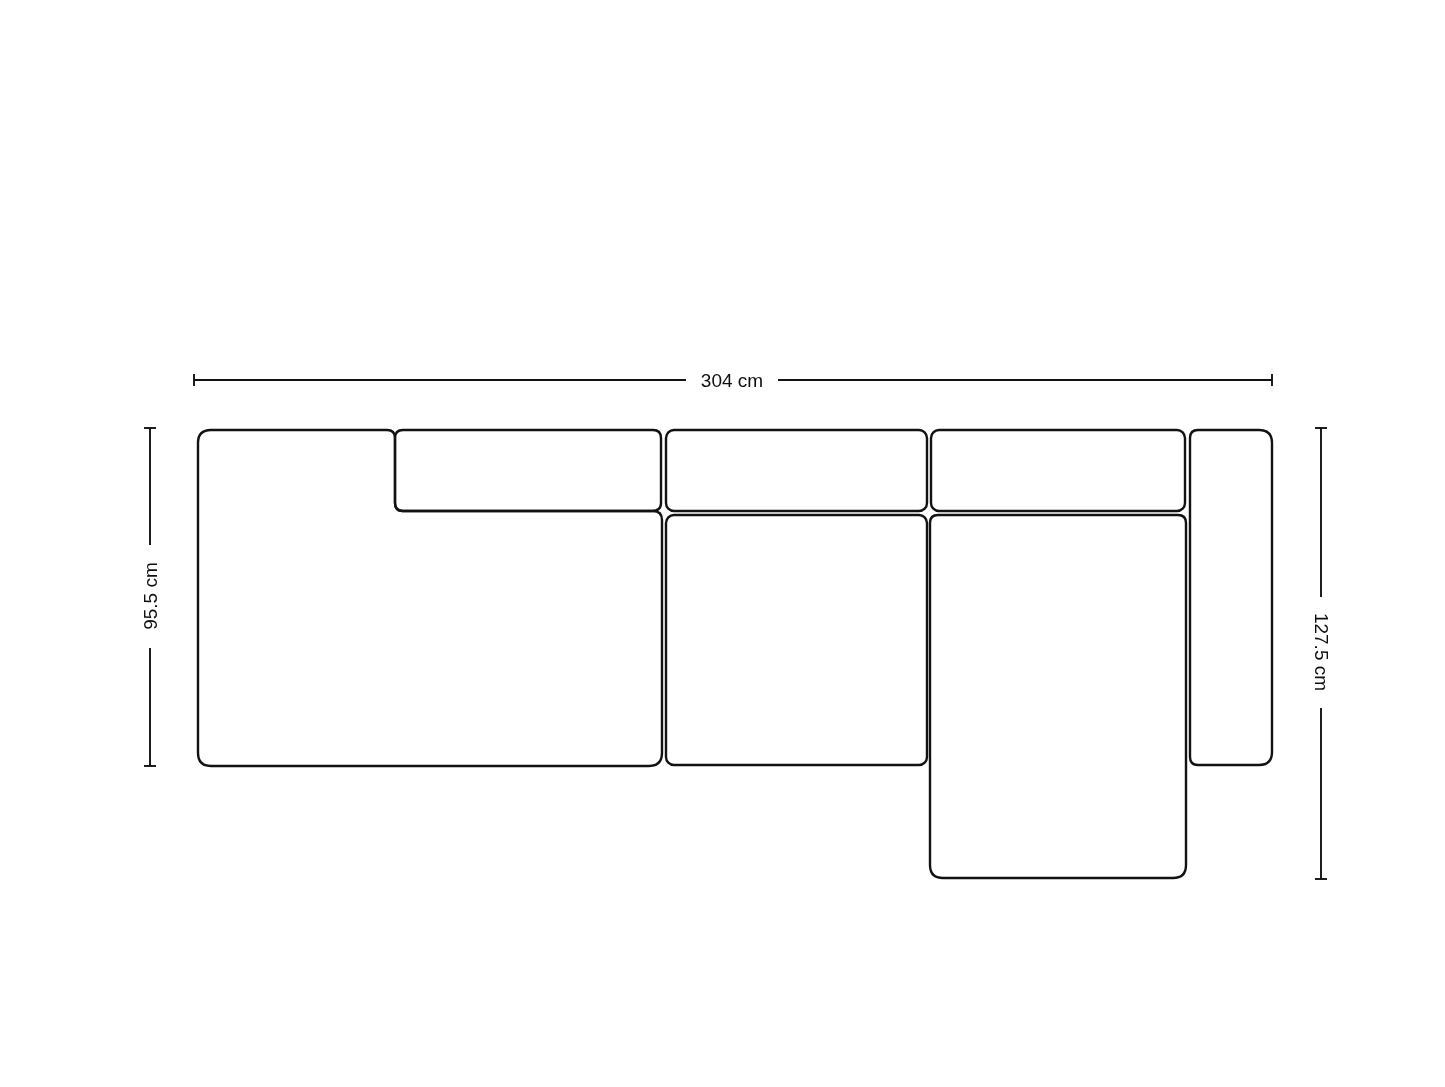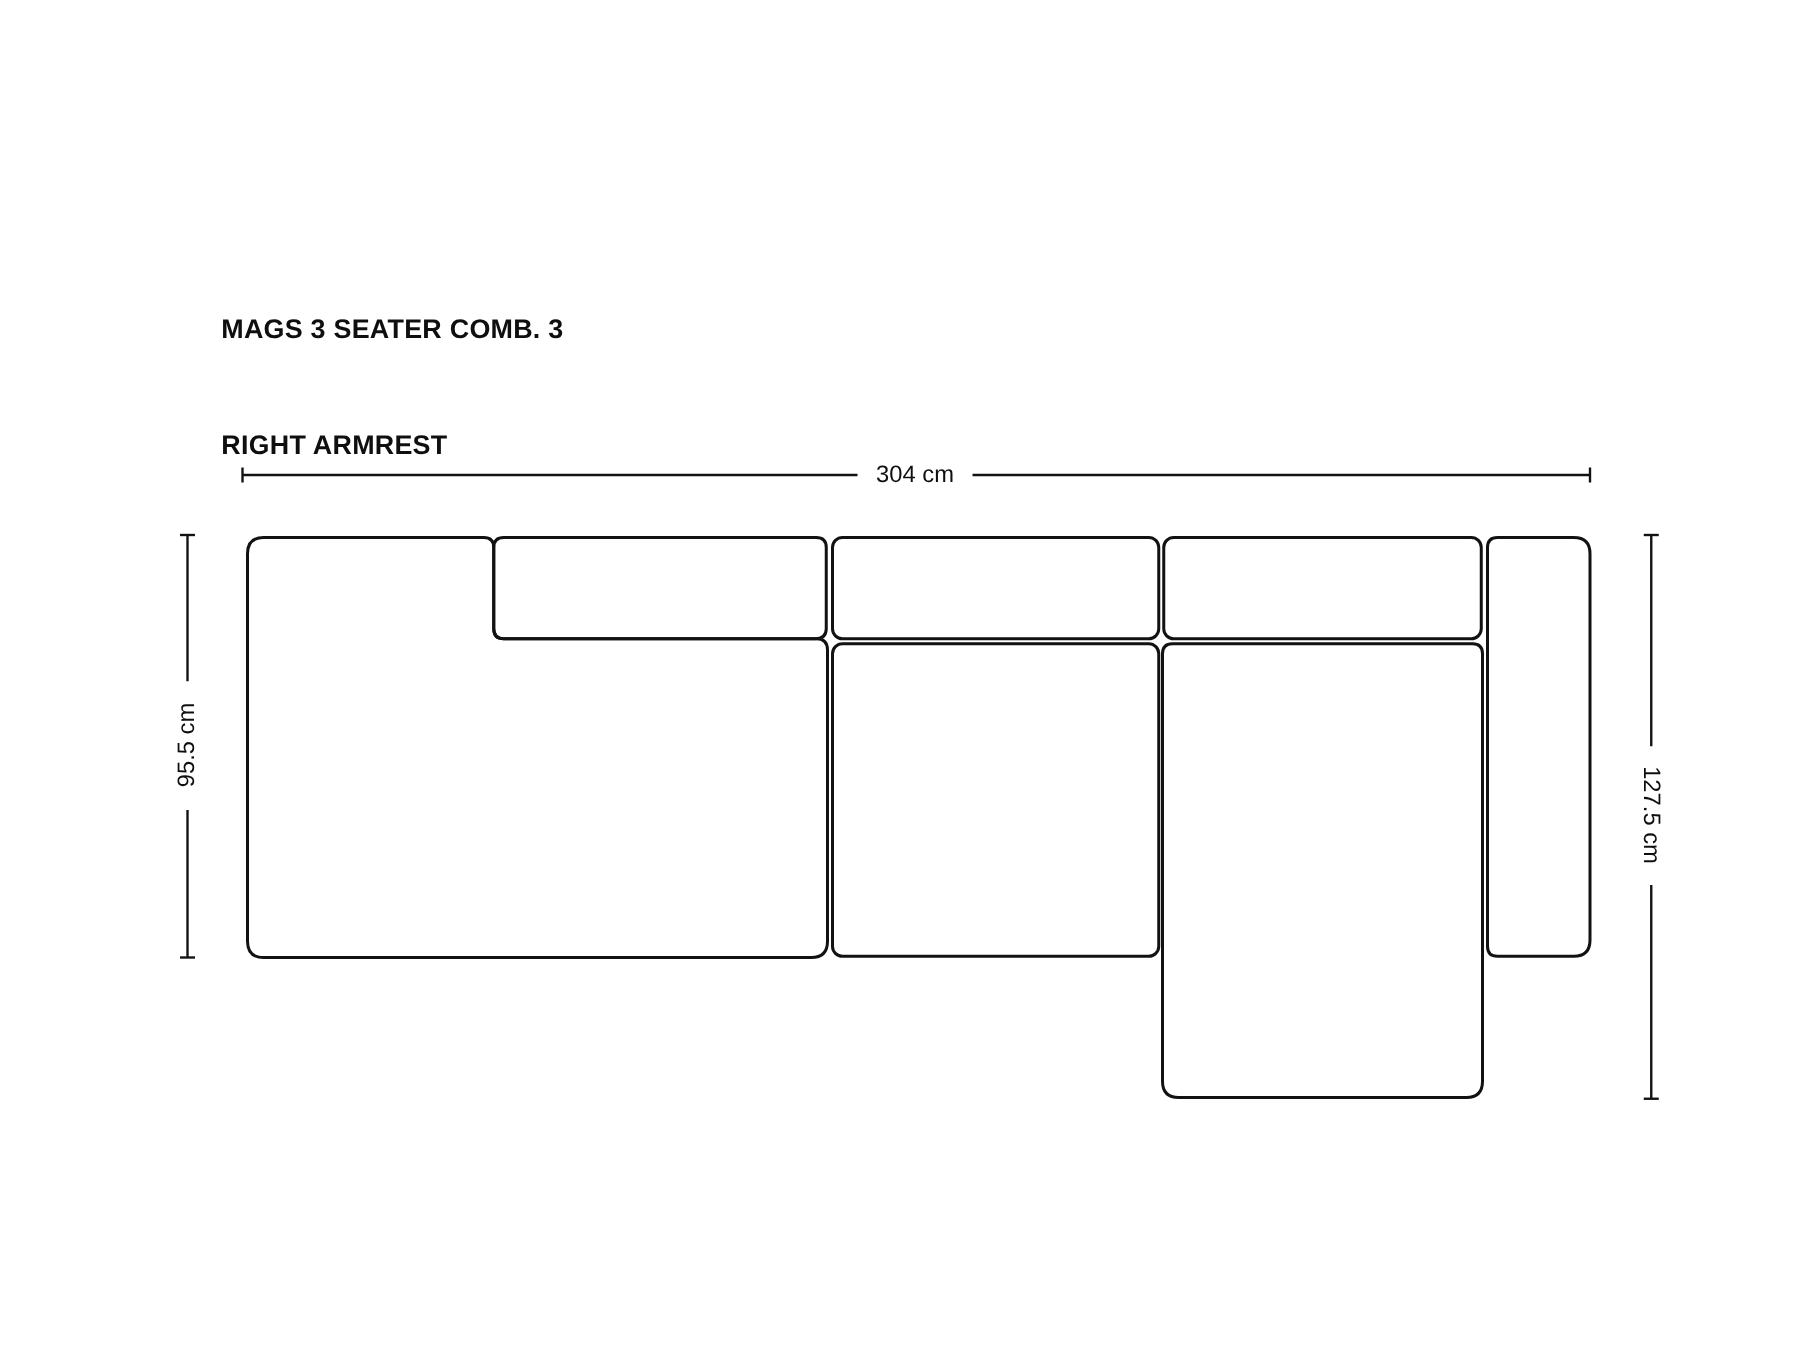--- a/index.html
+++ b/index.html
@@ -36,24 +36,20 @@
     font-family: "Liberation Sans", "DejaVu Sans", sans-serif;
     font-size: 19px;
     fill: var(--text-color, #0f0f0f);
   }
 </style>
 </head>
 <body>
 
 <div id="canvas">
 
-  <div class="title">
-    <div>MAGS 3 SEATER COMB. 3</div>
-    <div>RIGHT ARMREST</div>
-  </div>
 
   <svg class="drawing" width="1445" height="1087" viewBox="0 0 1445 1087">
 
     <g stroke="currentColor" stroke-width="2.4" fill="none" stroke-linecap="round">
 
       <path d="M 211 430 H 387 Q 395 430 395 438 V 503 Q 395 511 403 511 H 653 Q 662 511 662 520 V 753 Q 662 766 649 766 H 211 Q 198 766 198 753 V 443 Q 198 430 211 430 Z"></path>
 
       <path d="M 403 430 Q 395 430 395 438 V 503 Q 395 511 403 511 H 652 Q 661 511 661 503 V 438 Q 661 430 653 430 Z"></path>
 
       <rect x="666" y="430" width="261" height="81" rx="8"></rect>

